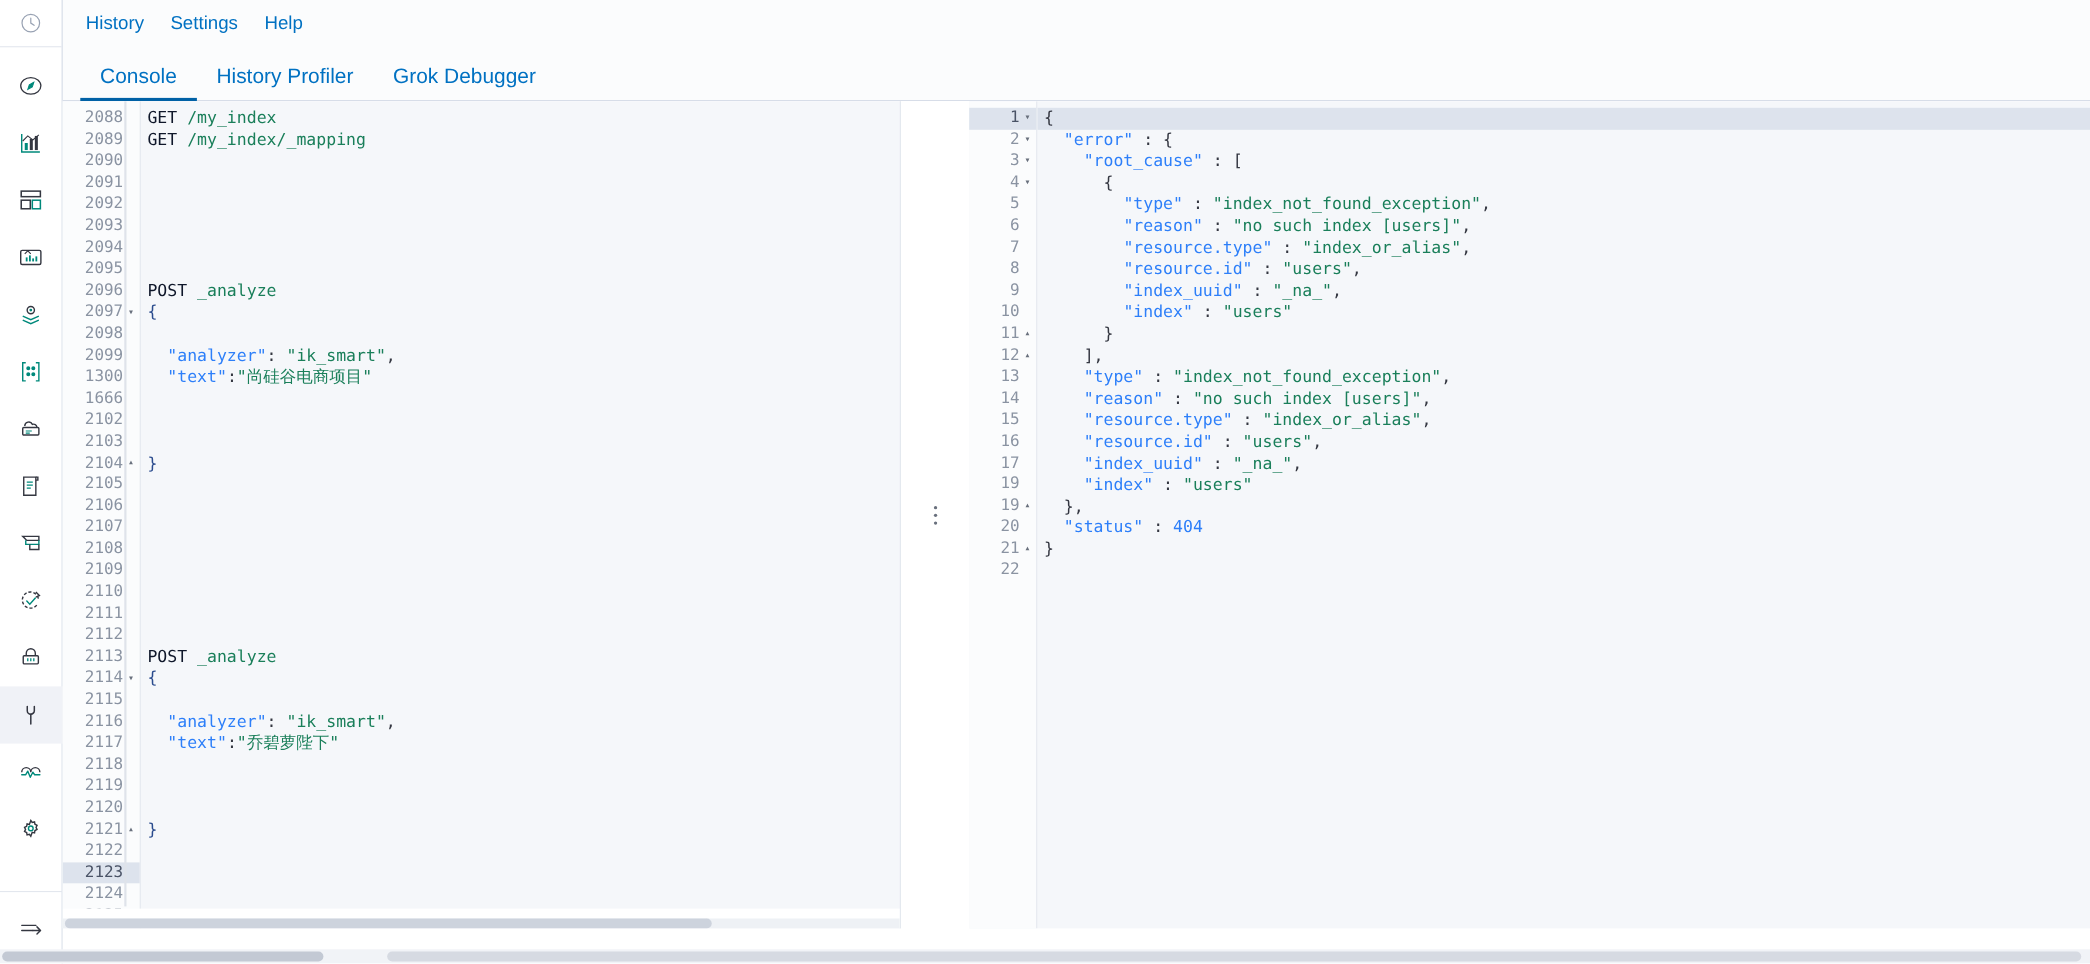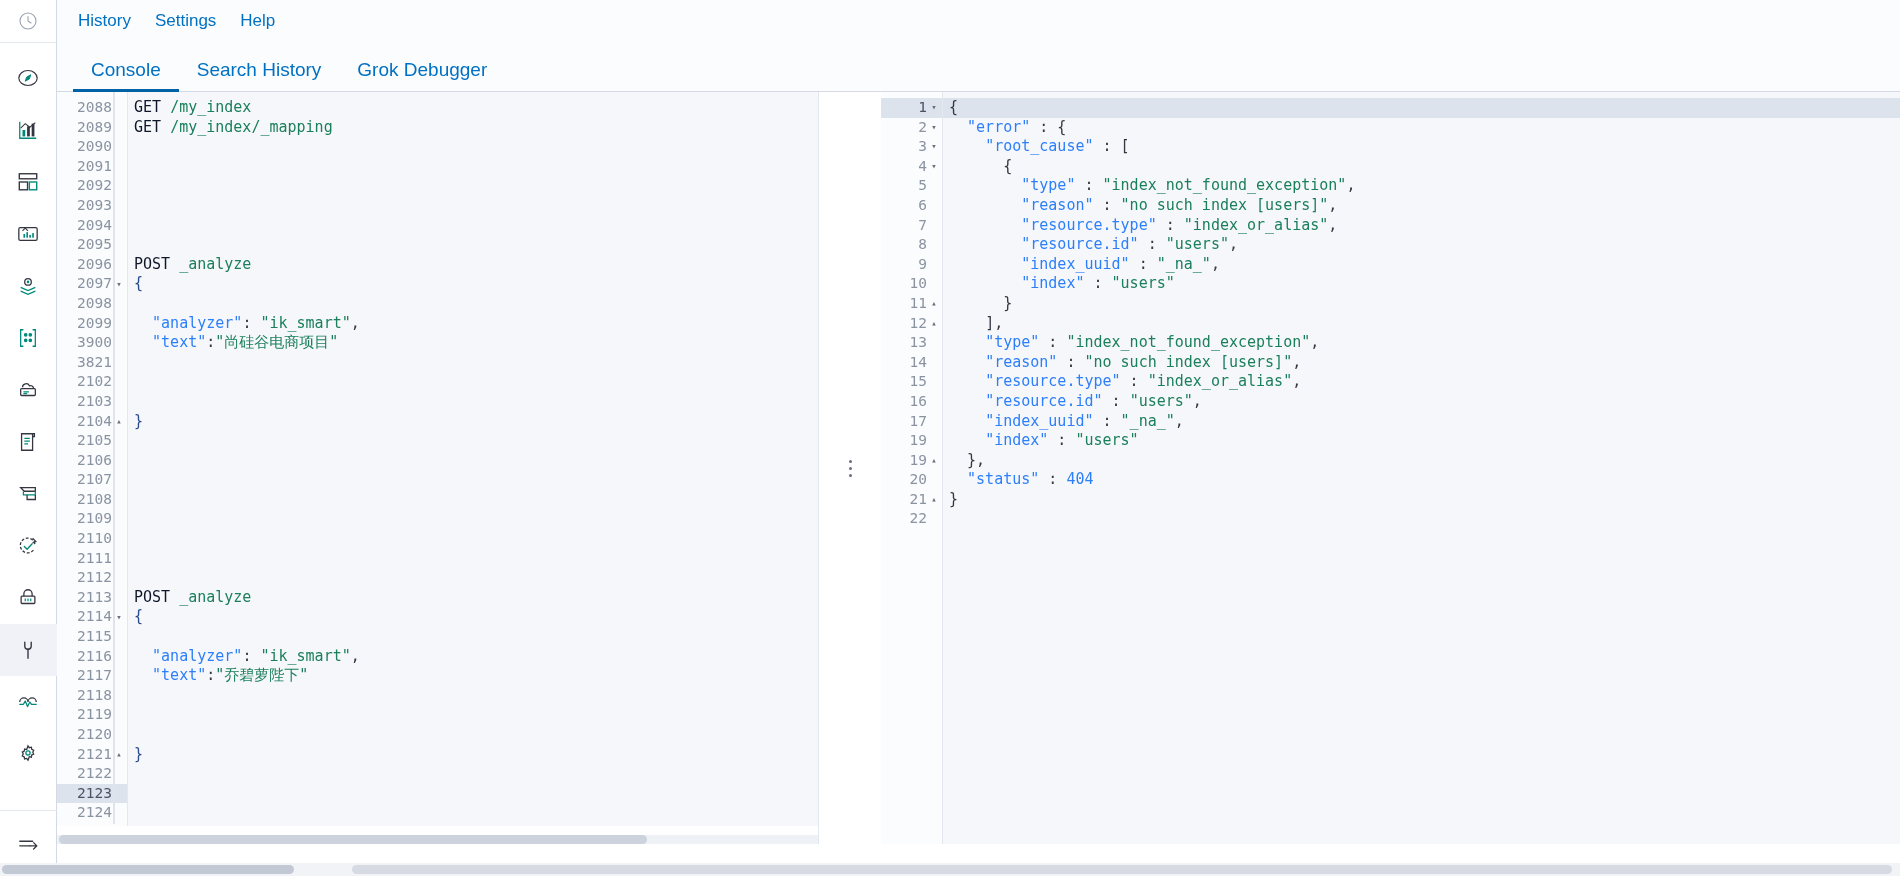--- a/index.html
+++ b/index.html
@@ -484,21 +484,21 @@
   <div class="content">
 
     <div class="topmenu">
       <div class="topmenu-item">History</div>
       <div class="topmenu-item">Settings</div>
       <div class="topmenu-item">Help</div>
     </div>
 
     <div class="tabrow">
       <div class="tab active">Console</div>
-      <div class="tab">Search History</div>
+      <div class="tab">History Profiler</div>
       <div class="tab">Grok Debugger</div>
     </div>
 
     <div class="editor-region">
 
       <div class="pane left-pane">
         <div class="fold-bar-left"></div>
         <div class="gutter left-gutter" id="editor-gutter">
             <div class="gline">
               <span class="num">2088</span>
@@ -542,25 +542,25 @@
             </div>
             <div class="gline">
               <span class="num">2098</span>
               <span class="fold"></span>
             </div>
             <div class="gline">
               <span class="num">2099</span>
               <span class="fold"></span>
             </div>
             <div class="gline">
-              <span class="num">3900</span>
-              <span class="fold"></span>
-            </div>
-            <div class="gline">
-              <span class="num">3821</span>
+              <span class="num">1300</span>
+              <span class="fold"></span>
+            </div>
+            <div class="gline">
+              <span class="num">1666</span>
               <span class="fold"></span>
             </div>
             <div class="gline">
               <span class="num">2102</span>
               <span class="fold"></span>
             </div>
             <div class="gline">
               <span class="num">2103</span>
               <span class="fold"></span>
             </div>

